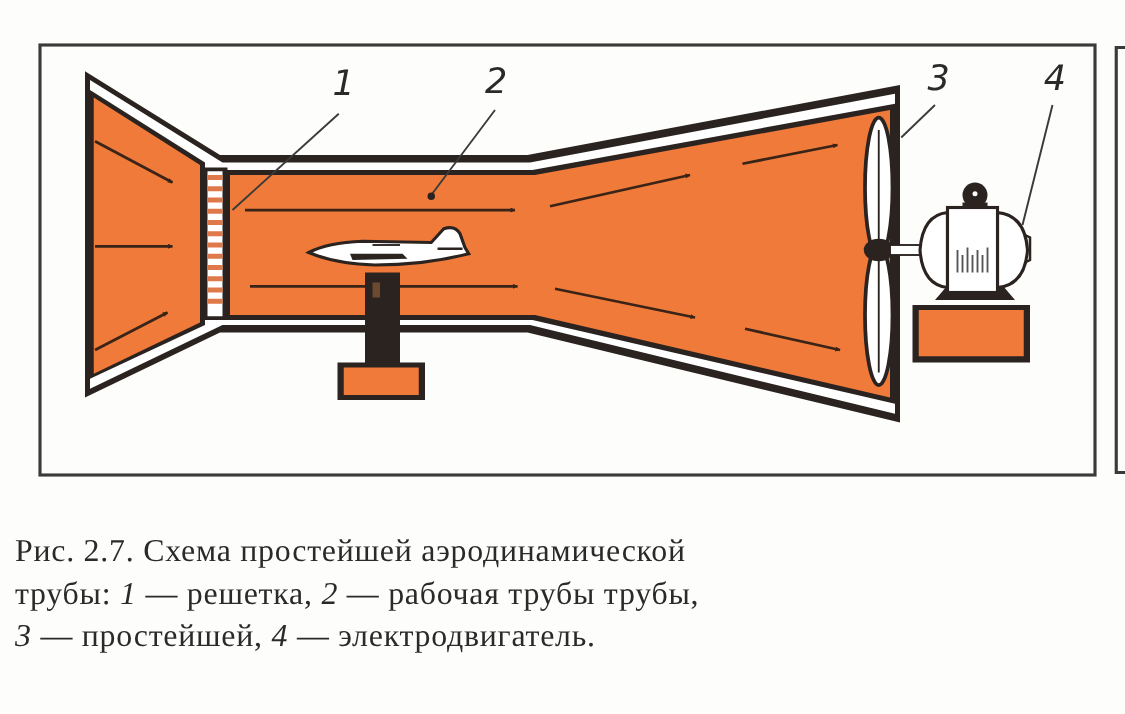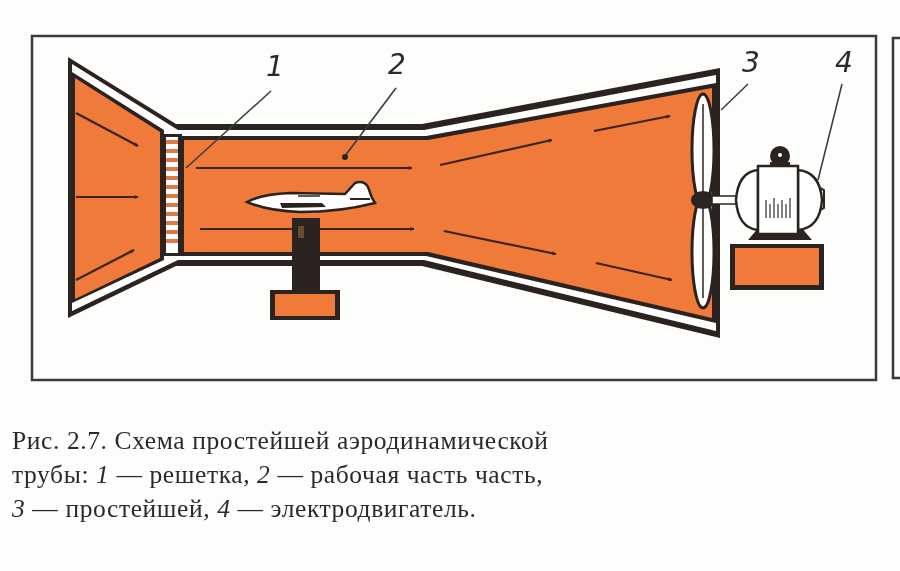--- a/index.html
+++ b/index.html
@@ -117,15 +117,15 @@
   <circle cx="345" cy="157" r="3" fill="#2b2320"></circle>
 
   <text class="lbl" x="266" y="76">1</text>
   <text class="lbl" x="388" y="74">2</text>
   <text class="lbl" x="742" y="72">3</text>
   <text class="lbl" x="835" y="72">4</text>
 </svg>
 
 <div id="caption">
   <div>Рис. 2.7. Схема простейшей аэродинамической</div>
-  <div><span>трубы: </span><span class="num">1</span><span> — решетка, </span><span class="num">2</span><span> — рабочая часть часть,</span></div>
+  <div><span>трубы: </span><span class="num">1</span><span> — решетка, </span><span class="num">2</span><span> — рабочая трубы трубы,</span></div>
   <div><span class="num">3</span><span> — простейшей, </span><span class="num">4</span><span> — электродвигатель.</span></div>
 </div>
 
 </body></html>

